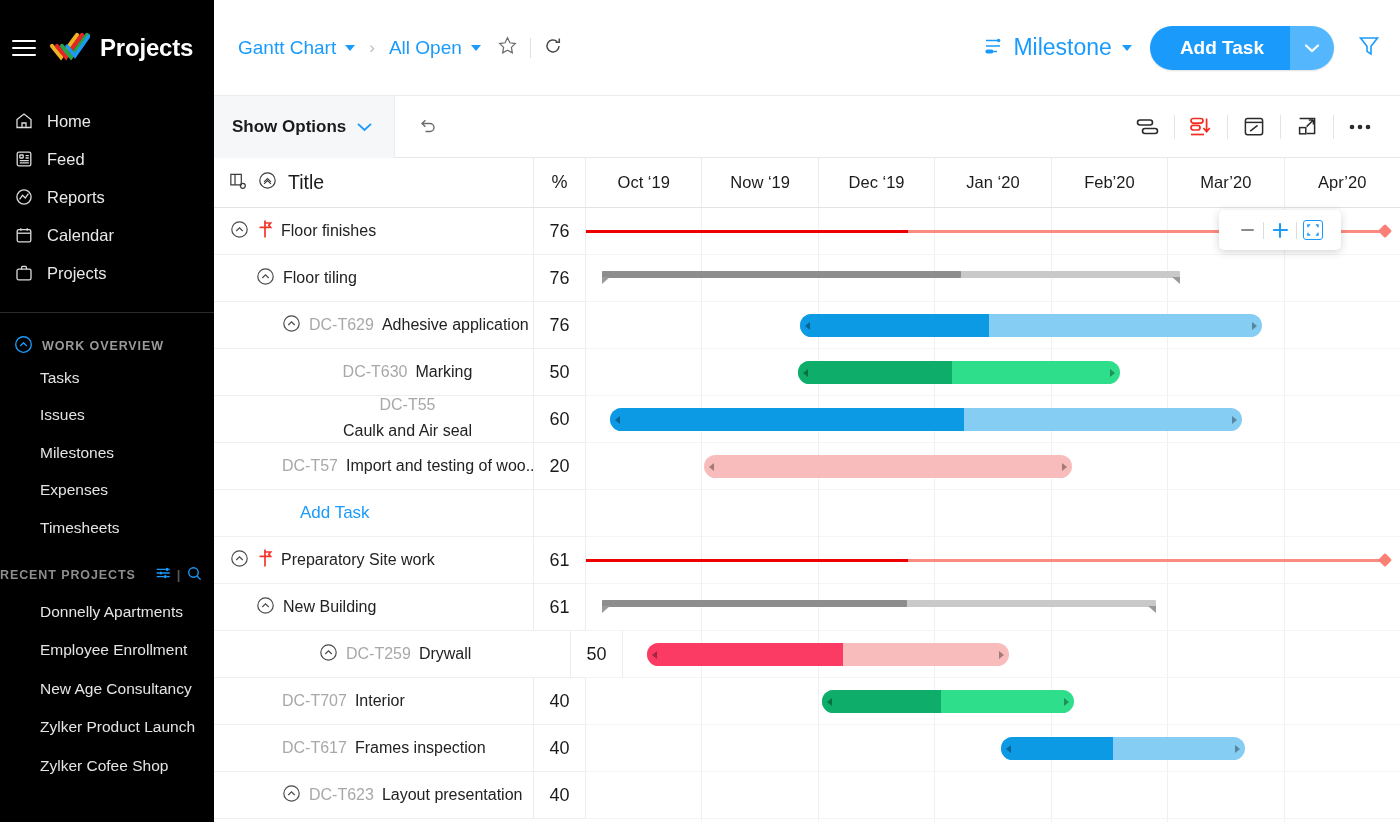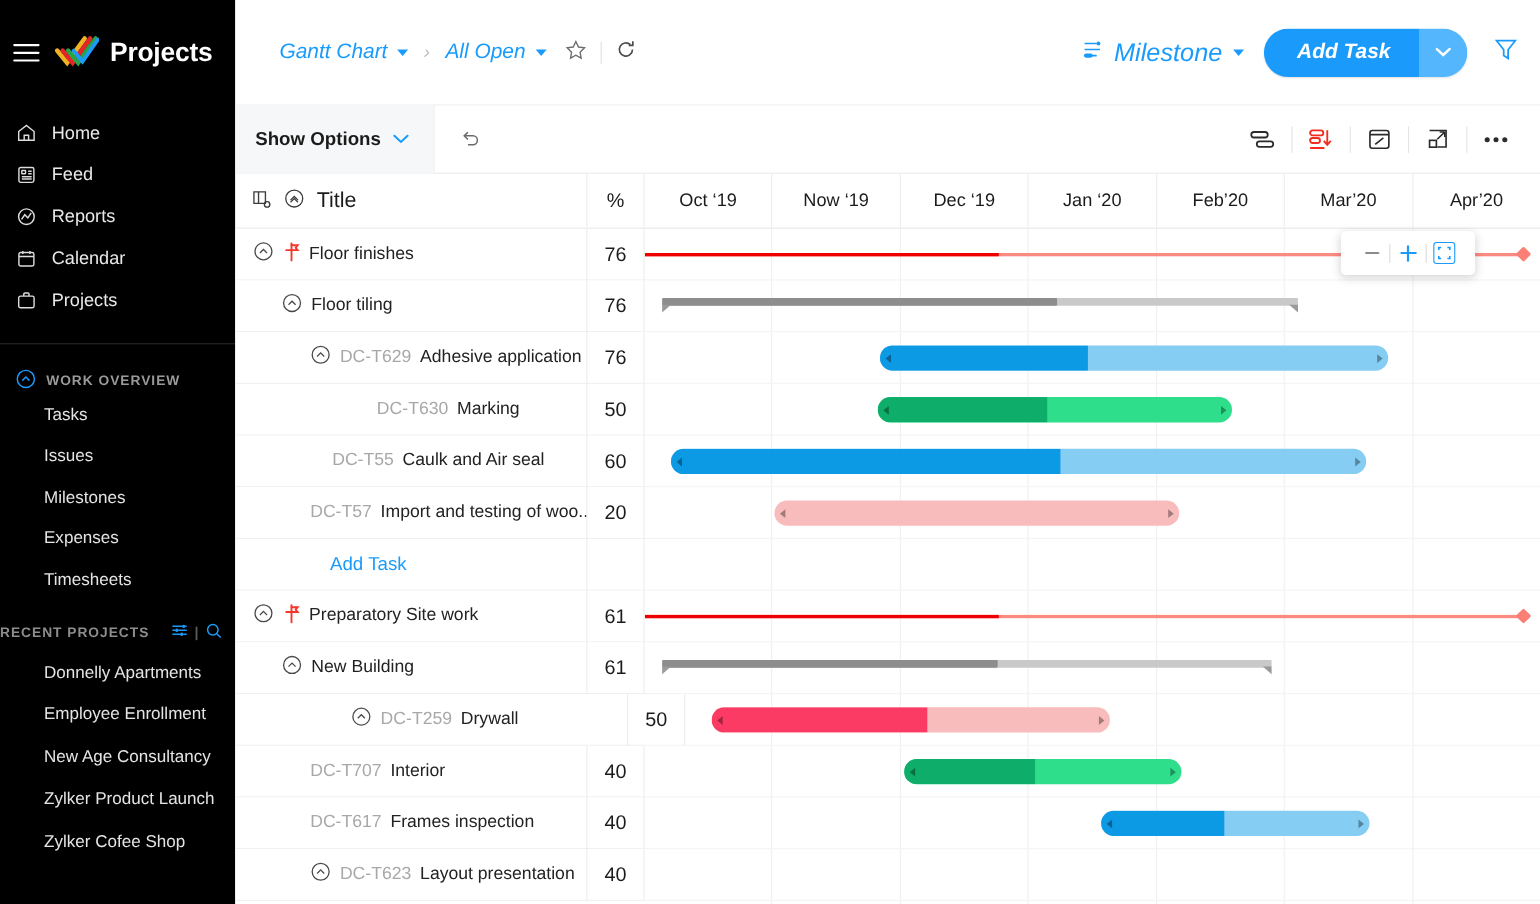--- a/index.html
+++ b/index.html
@@ -49,23 +49,22 @@
     color: #e4e4e4; font-size: 15.5px; cursor: pointer;
     white-space: nowrap; overflow: hidden;
   }
   .recent-tools { display: flex; align-items: center; gap: 5px; margin-left: 6px; }
 
   
   .main { flex: 1 1 auto; height: 822px; position: relative; background: #fff; overflow: hidden; }
 
   .topbar {
     height: 96px; display: flex; align-items: center;
-    border-bottom: 1px solid #ececec; padding: 0 18px 0 40px;
+    border-bottom: 1px solid #ececec; padding: 0 18px 0 24px;
     background: #fff;
-    font-style: italic;
   }
   .crumb { display: flex; align-items: center; gap: 8px; }
   .crumb-link { color: #1a9bfc; font-size: 19px; cursor: pointer; }
   .caret-down { width: 0; height: 0; border-left: 5.5px solid transparent; border-right: 5.5px solid transparent; border-top: 6.5px solid #1a9bfc; margin-left: 1px; cursor: pointer; }
   .crumb-sep { color: #bdbdbd; font-size: 17px; margin: 0 6px; }
   .star-btn { margin-left: 16px; cursor: pointer; }
   .vdiv { width: 1px; height: 20px; background: #e0e0e0; margin: 0 12px; }
   .refresh-btn { cursor: pointer; }
 
   .topbar-right { margin-left: auto; display: flex; align-items: center; gap: 18px; }
@@ -523,21 +522,21 @@
             <div class="cell-pct">76</div>
           </div>
           <div class="row">
             <div class="cell-title" style="padding-left: 68px; justify-content: center;">
               <span class="tkey">DC-T630</span>
               <span class="tname">Marking</span>
             </div>
             <div class="cell-pct">50</div>
           </div>
           <div class="row">
-            <div class="cell-title" style="padding-left: 88px;">
+            <div class="cell-title" style="padding-left: 68px; flex-direction: column;">
               <span class="tkey">DC-T55</span>
               <span class="tname">Caulk and Air seal</span>
             </div>
             <div class="cell-pct">60</div>
           </div>
           <div class="row">
             <div class="cell-title" style="padding-left: 68px;">
               <span class="tkey">DC-T57</span>
               <span class="tname">Import and testing of woo..</span>
             </div>

